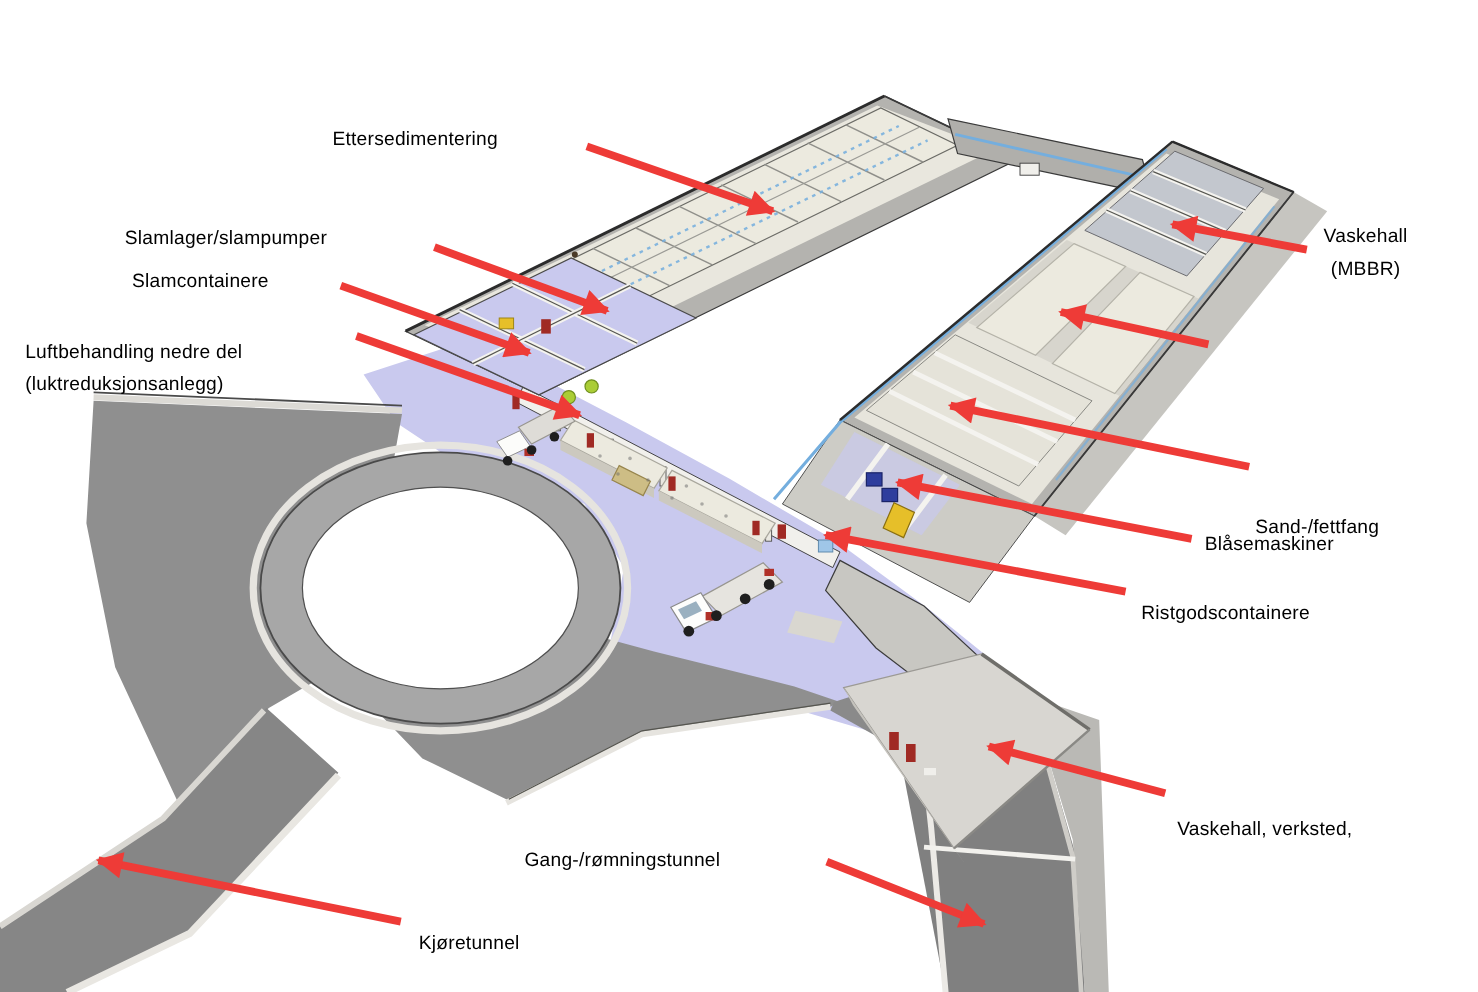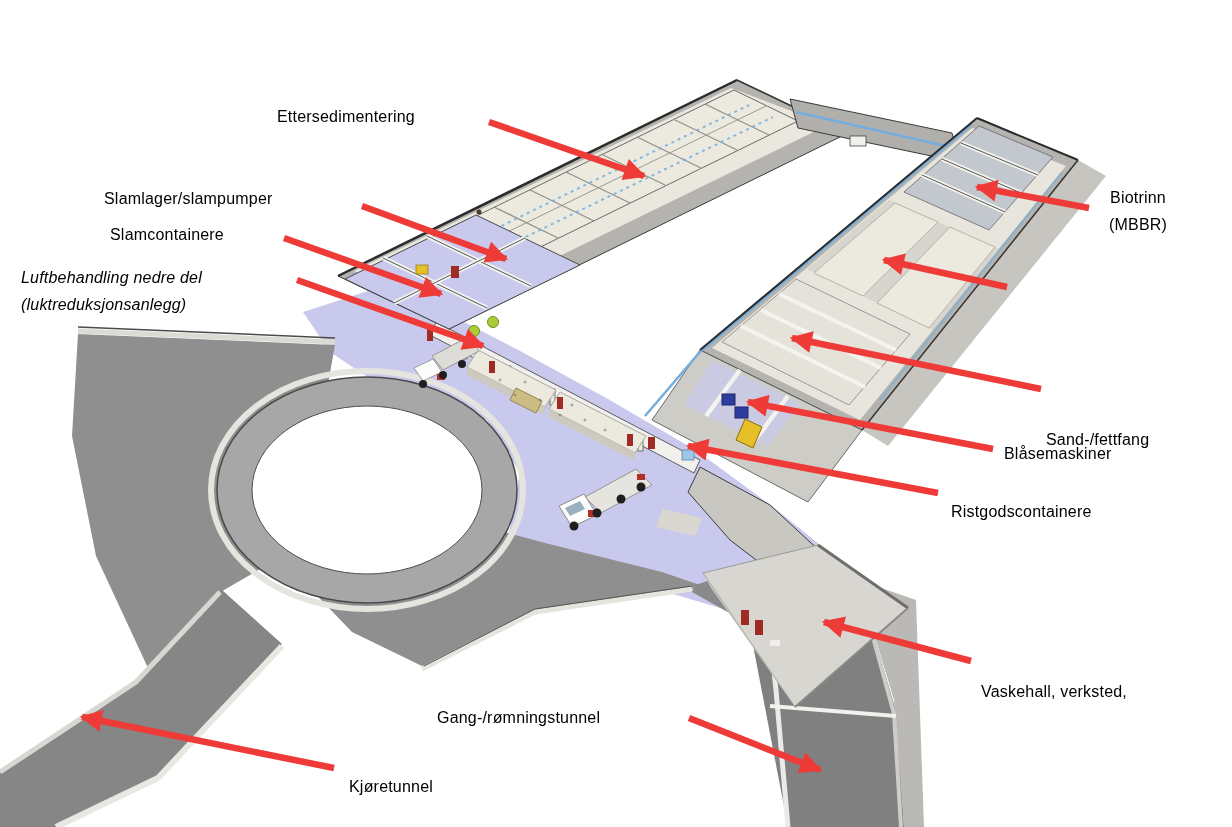--- a/index.html
+++ b/index.html
@@ -233,26 +233,26 @@
     <line class="arrow" marker-end="url(#ah)" x1="938" y1="493" x2="688" y2="446"></line>
     <line class="arrow" marker-end="url(#ah)" x1="971" y1="661" x2="824" y2="622"></line>
     <line class="arrow" marker-end="url(#ah)" x1="689" y1="718" x2="820" y2="770"></line>
     <line class="arrow" marker-end="url(#ah)" x1="334" y1="768" x2="82" y2="717"></line>
   </g>
 </svg>
 
   <div class="label" style="left:277px;top:103px;">Ettersedimentering</div>
   <div class="label" style="left:104px;top:185px;">Slamlager/slampumper</div>
   <div class="label" style="left:110px;top:221px;">Slamcontainere</div>
-  <div class="label" style="left:21px;top:264px;font-style:italic;">
+  <div class="label" style="left:21px;top:280px;">
     <span>Luftbehandling nedre del</span>
     <span>(luktreduksjonsanlegg)</span>
   </div>
   <div class="label center" style="left:1078px;top:184px;width:120px;">
-    <span>Biotrinn</span>
+    <span>Vaskehall</span>
     <span>(MBBR)</span>
   </div>
   <div class="label" style="left:1046px;top:378px;margin-top:48px;">Sand-/fettfang</div>
   <div class="label" style="left:1004px;top:440px;">Blåsemaskiner</div>
   <div class="label" style="left:951px;top:486px;margin-top:12px;">Ristgodscontainere</div>
   <div class="label" style="left:981px;top:678px;">
     <span>Vaskehall, verksted,</span>
   </div>
   <div class="label" style="left:437px;top:704px;">Gang-/rømningstunnel</div>
   <div class="label" style="left:349px;top:773px;text-align:center;">Kjøretunnel</div>

